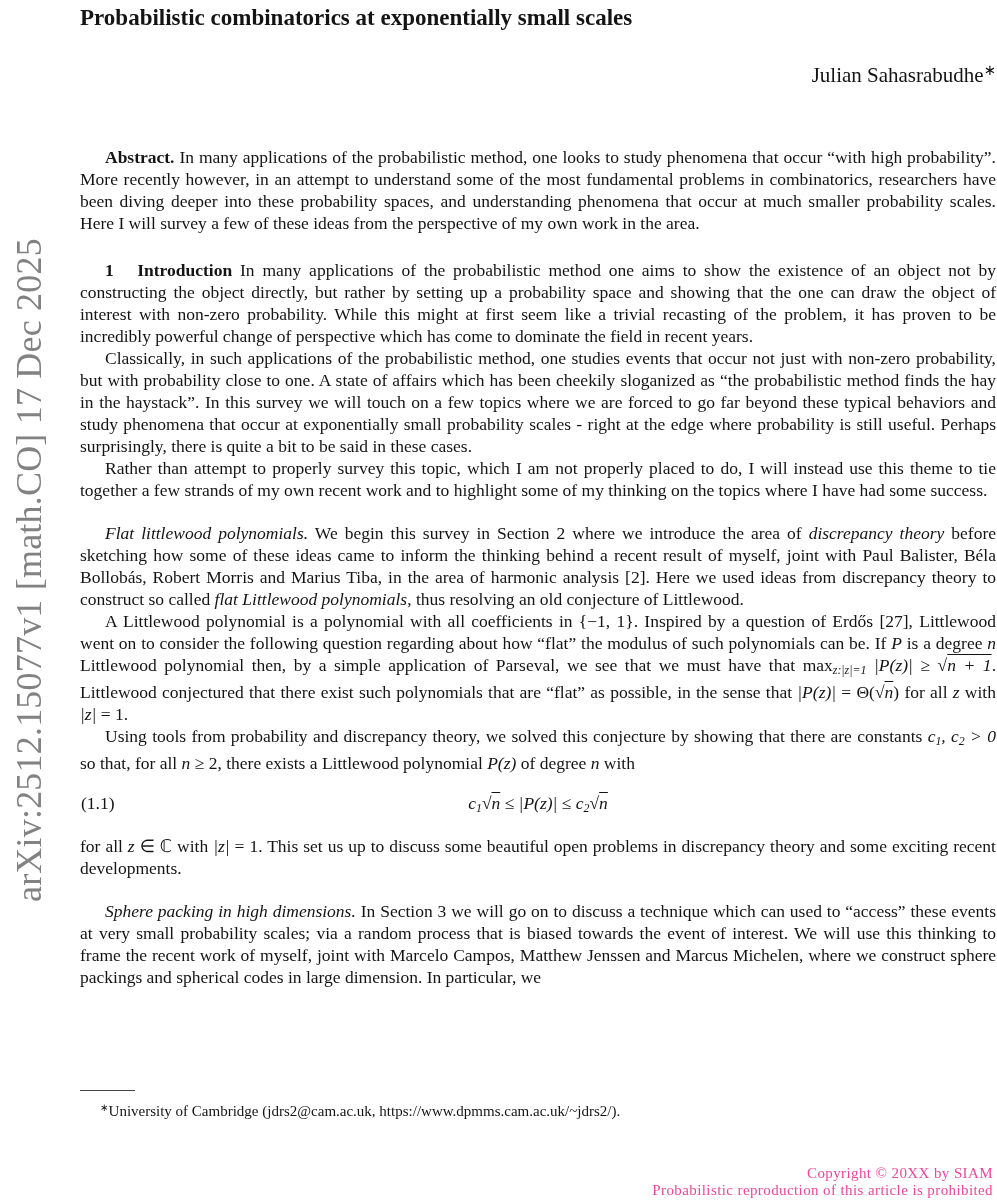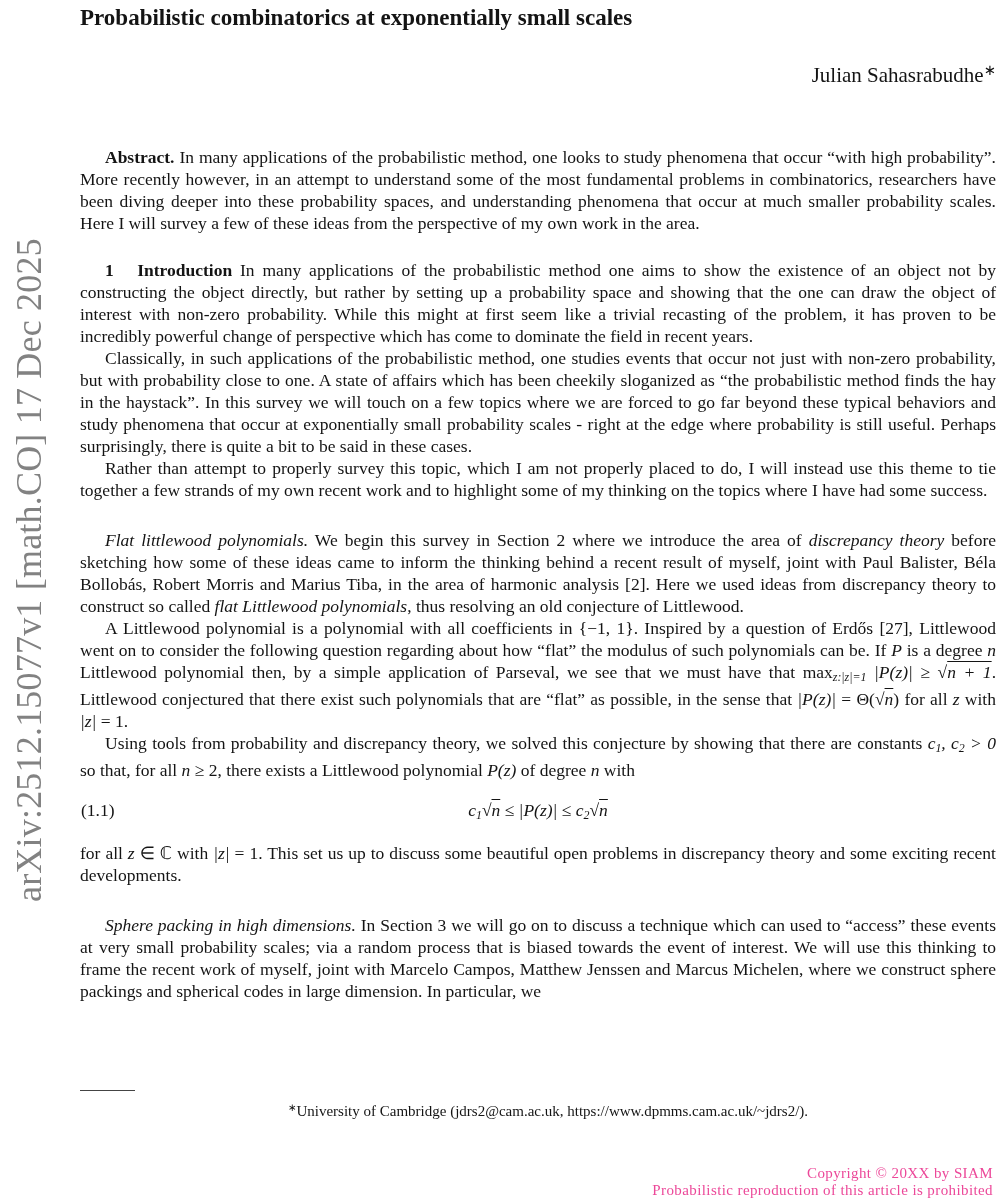--- a/index.html
+++ b/index.html
@@ -27,36 +27,36 @@
     text-align:left;font-weight:bold;font-size:23px;line-height:28px;
     margin:4px 0 0 0;
   }
   .author{
     text-align:right;font-size:21px;margin-top:27px;line-height:22px;
   }
   .author .mark{font-size:70%;vertical-align:0.45em;}
   p.para{margin:0;text-indent:25px;}
   p.abstract{margin-top:60px;}
   p.intro{margin-top:25px;}
-  p.topic{margin-top:28px;}
+  p.topic{margin-top:21px;}
   .eqrow{
     position:relative;margin:16px 0 14px 0;text-align:center;text-indent:0;
     line-height:26px;
   }
   .eqtag{position:absolute;left:1px;top:0;}
   .seg-n{}
   .seg-b{font-weight:bold;}
   .seg-i{font-style:italic;}
   .seg-m{font-style:italic;}
   .seg-sub{font-size:68%;vertical-align:-0.25em;font-style:italic;}
   .seg-sup{font-size:68%;vertical-align:0.45em;}
   .seg-ol{font-style:italic;text-decoration:overline;}
   .footnote{
     position:absolute;left:80px;top:1090px;width:916px;
-    font-size:15px;line-height:19px;text-align:center;
+    font-size:15px;line-height:19px;text-align:left;
   }
   .footnote-rule{
     width:55px;border:0;border-top:1.5px solid #444;margin:0 0 7px 0;
   }
   .footnote-text{margin:0 0 0 20px;}
   .copyright{
     position:absolute;right:4px;top:1165px;text-align:right;
     font-size:15px;line-height:17px;letter-spacing:0.4px;color:#ec4899;
   }
 </style>

